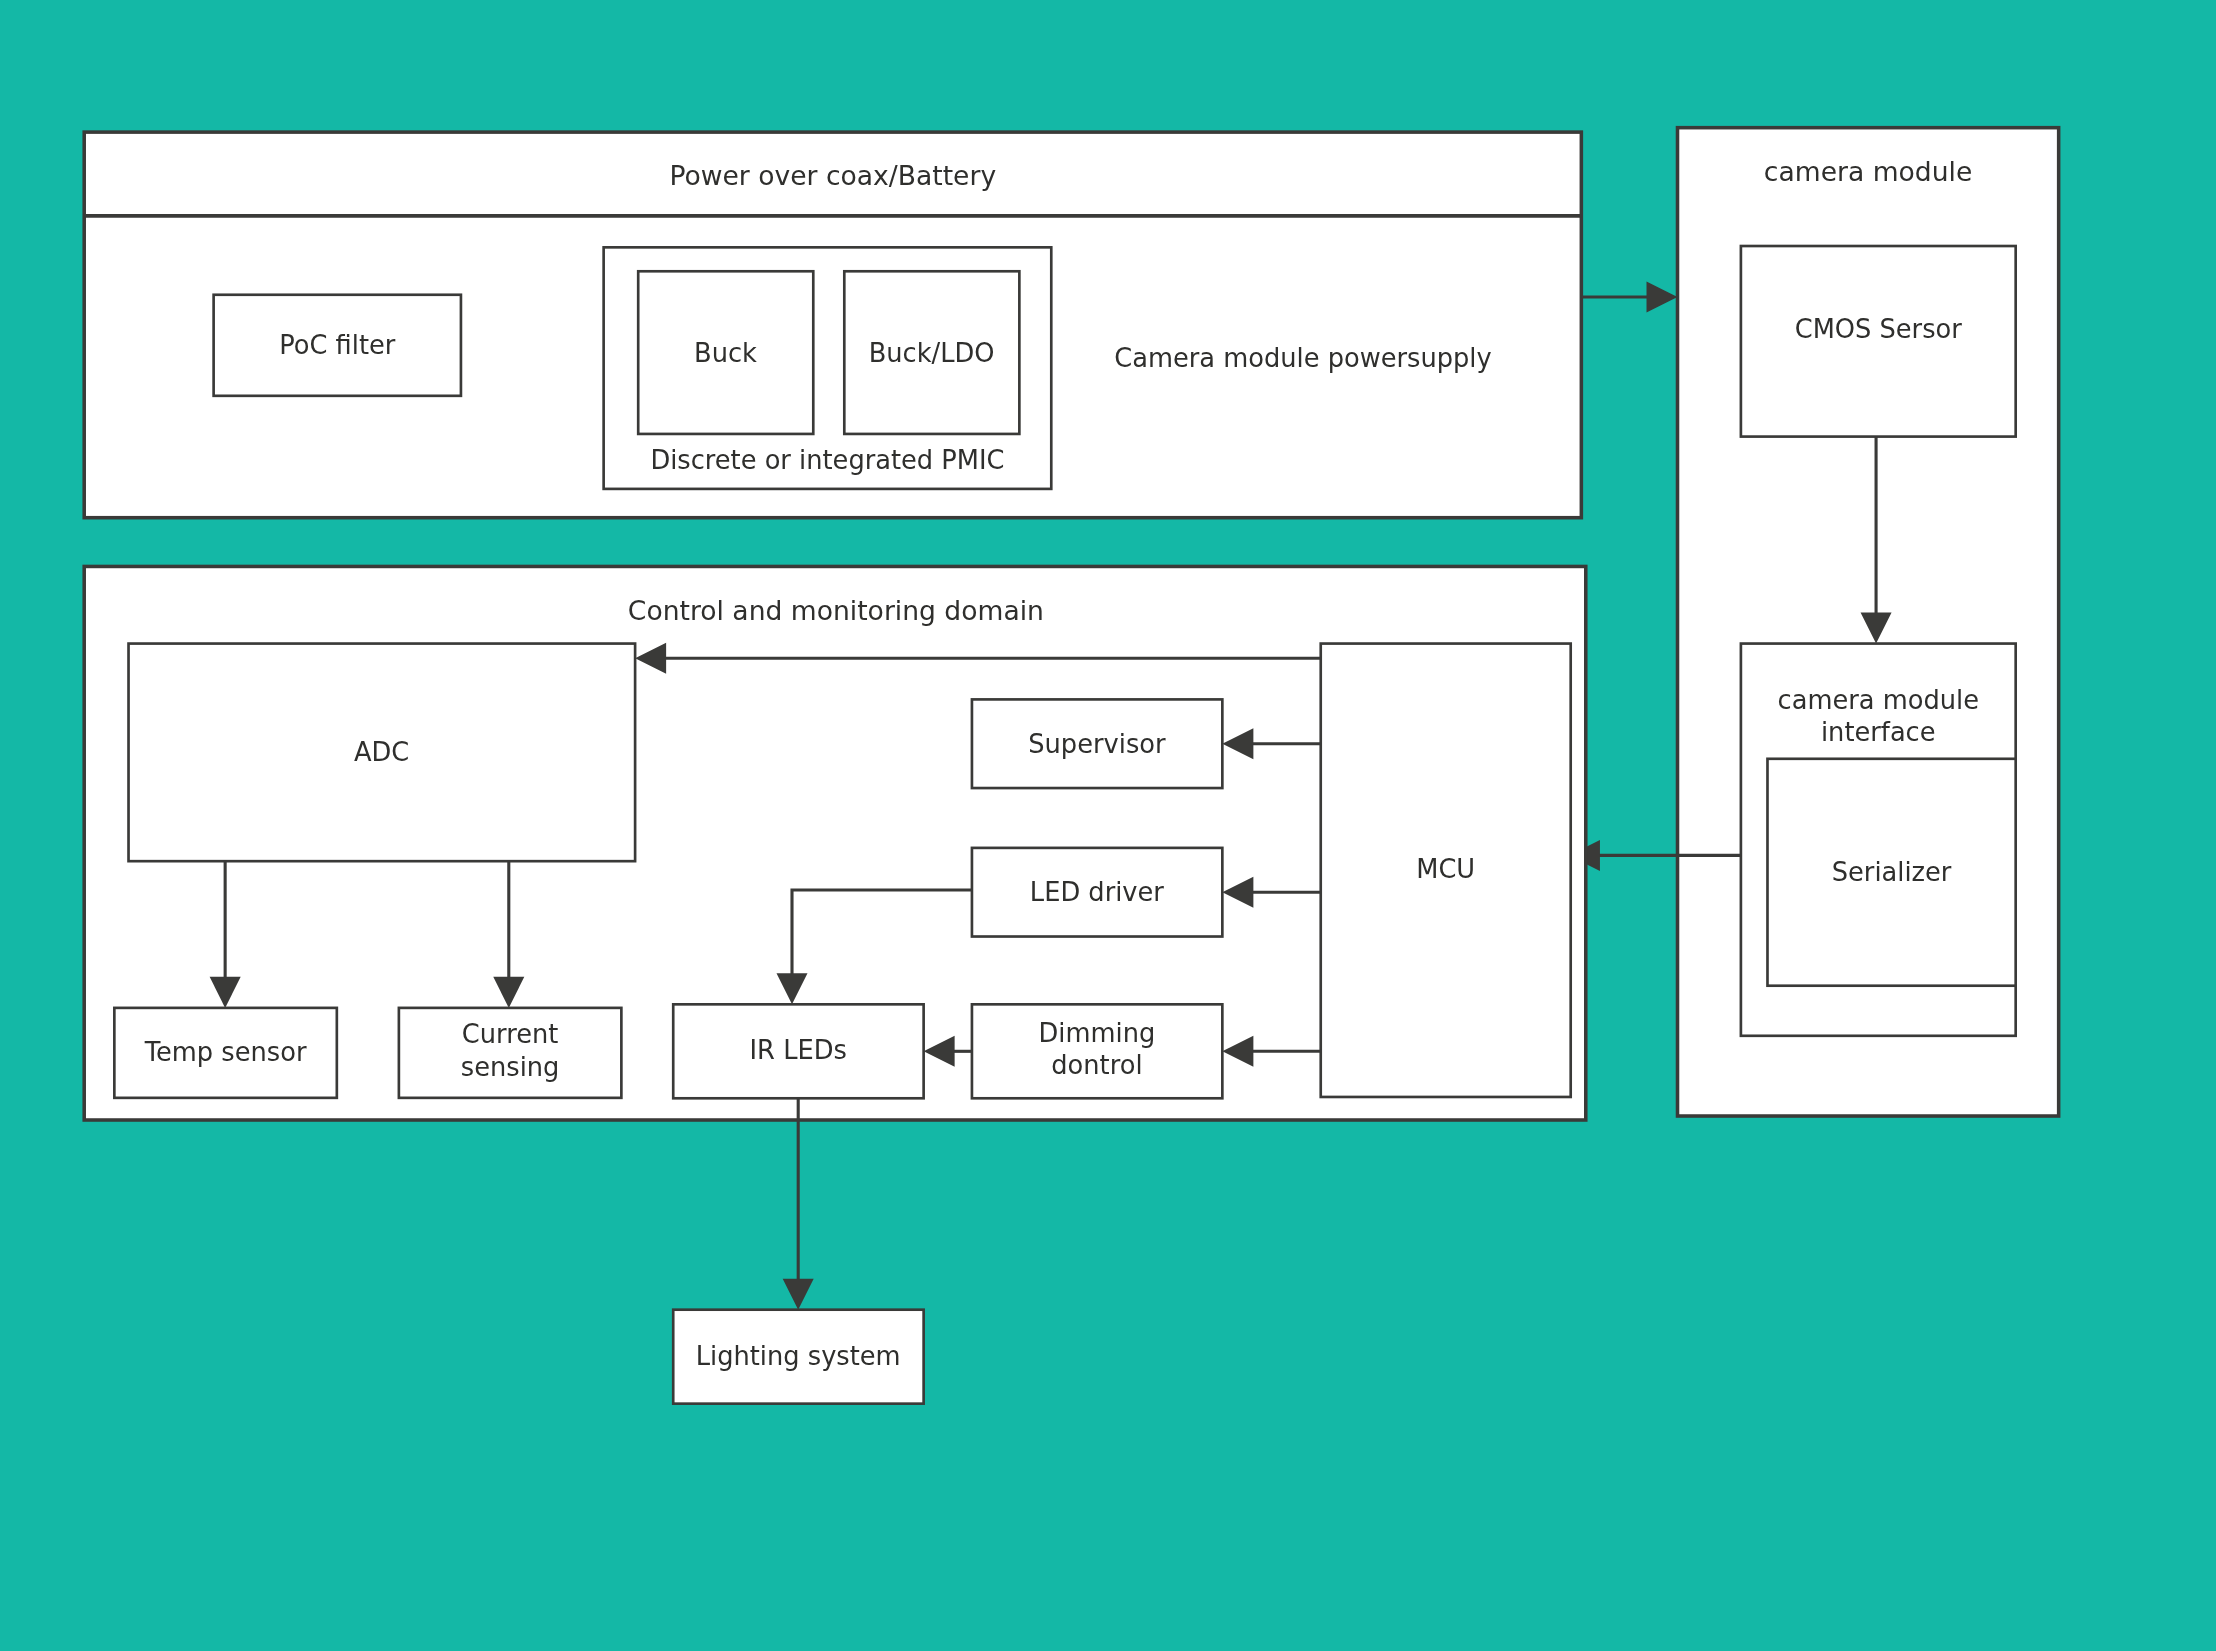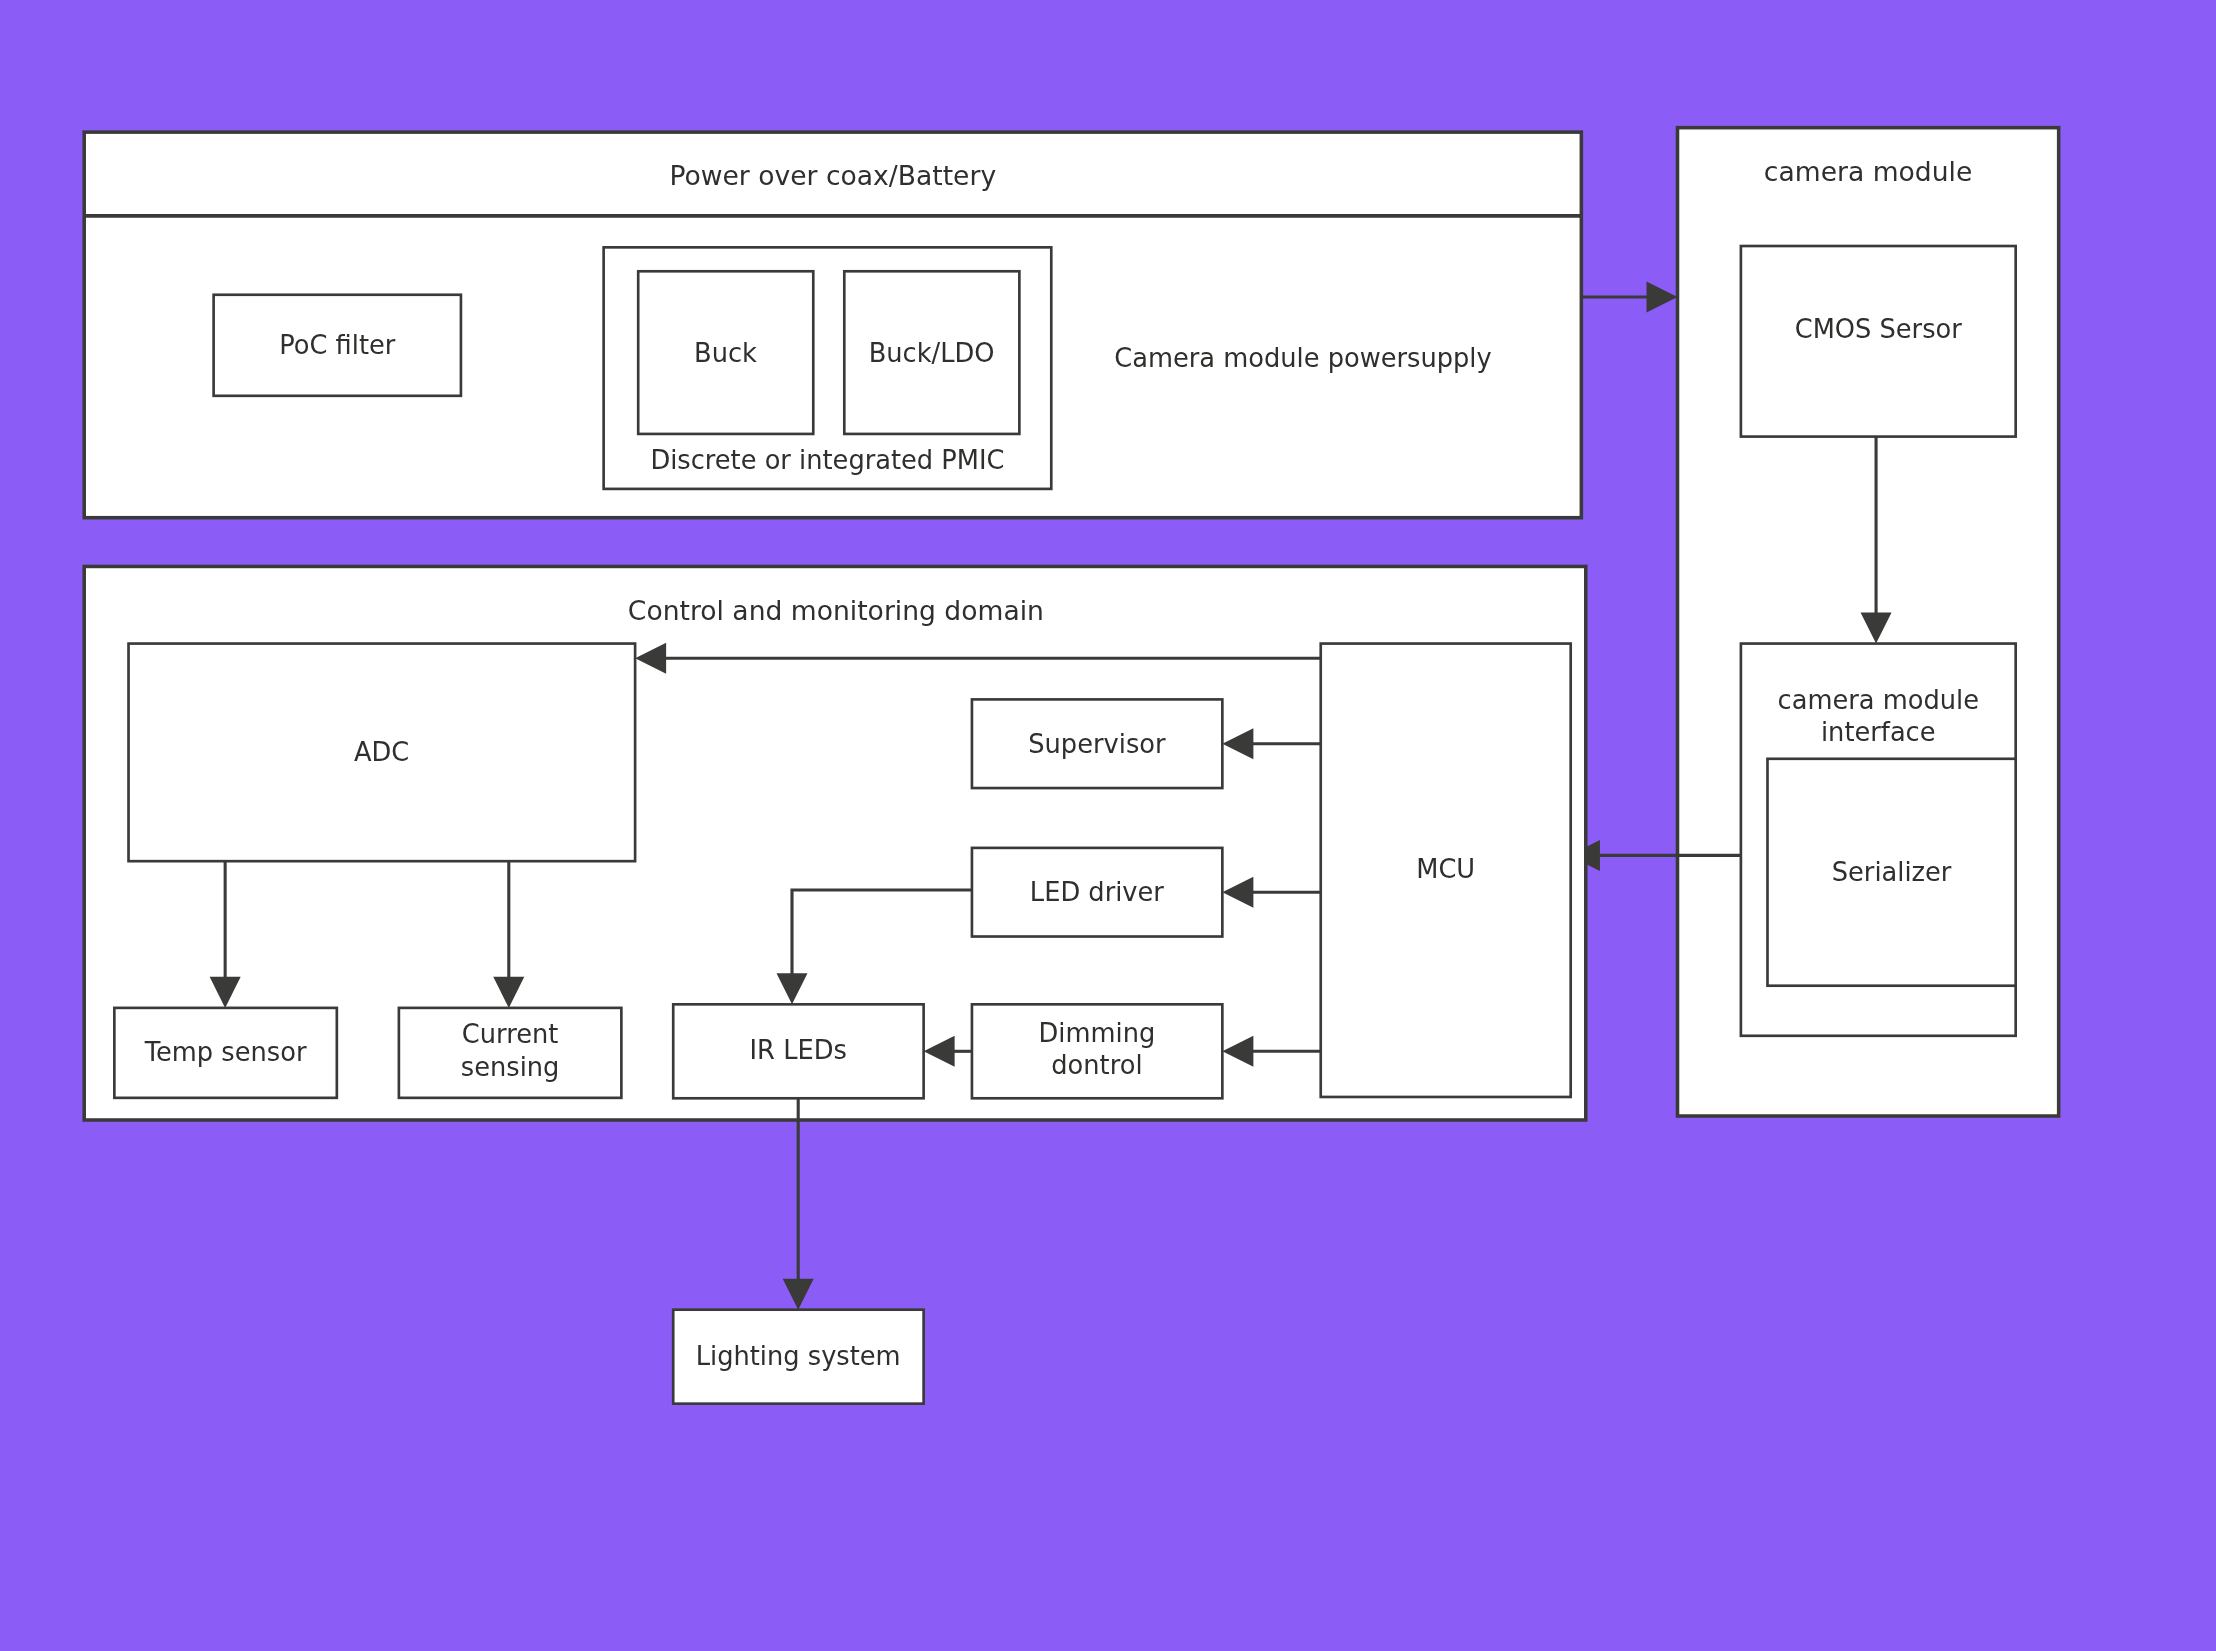--- a/index.html
+++ b/index.html
@@ -4,21 +4,21 @@
 <style>
   html, body {
     margin: 0;
     padding: 0;
     background: #ffffff;
   }
   #stage {
     position: relative;
     width: 2216px;
     height: 1651px;
-    background: #8b5cf6;
+    background: #14b8a6;
     font-family: "DejaVu Sans", sans-serif;
   }
   svg.diagram {
     position: absolute;
     inset: 0;
     width: 2216px;
     height: 1651px;
     display: block;
   }
   .box {

